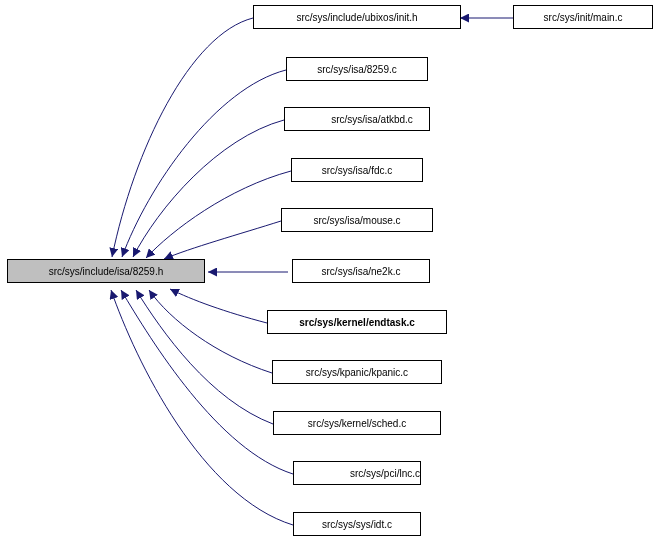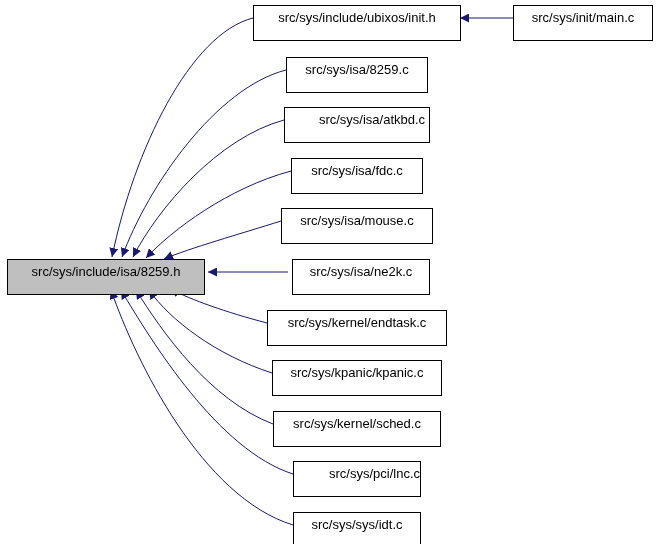--- a/index.html
+++ b/index.html
@@ -16,24 +16,24 @@
     background:var(--bg-color);
     font-family:"Liberation Sans", sans-serif;
     overflow:hidden;
   }
   .edges{position:absolute;left:0;top:0;}
   .edge{stroke:var(--edge-color);fill:none;stroke-width:1;}
   #arrow path{fill:var(--edge-color);}
   .node{
     position:absolute;
     box-sizing:border-box;
-    height:36px;line-height:24px;
+    height:24px;line-height:24px;
     border:1px solid var(--border-color);
     background:var(--node-fill);
-    font-size:13px;color:#000;
+    font-size:10px;color:#000;
     text-align:center;white-space:nowrap;
     cursor:pointer;
   }
   .node.highlight{background:var(--highlight-fill);cursor:default;}
 </style>
 </head>
 <body>
 
 <div class="canvas">
 
@@ -58,21 +58,21 @@
   </svg>
 
   <div class="node highlight" style="left:7px;top:259px;width:198px;">src/sys/include/isa/8259.h</div>
 
   <div class="node" style="left:253px;top:5px;width:208px;">src/sys/include/ubixos/init.h</div>
   <div class="node" style="left:286px;top:57px;width:142px;">src/sys/isa/8259.c</div>
   <div class="node" style="left:284px;top:107px;width:146px;padding-left:30px;">src/sys/isa/atkbd.c</div>
   <div class="node" style="left:291px;top:158px;width:132px;">src/sys/isa/fdc.c</div>
   <div class="node" style="left:281px;top:208px;width:152px;">src/sys/isa/mouse.c</div>
   <div class="node" style="left:292px;top:259px;width:138px;">src/sys/isa/ne2k.c</div>
-  <div class="node" style="left:267px;top:310px;width:180px;">src/sys/kernel/endtask.c</div>
+  <div class="node" style="left:267px;top:310px;width:180px;font-weight:bold;">src/sys/kernel/endtask.c</div>
   <div class="node" style="left:272px;top:360px;width:170px;">src/sys/kpanic/kpanic.c</div>
   <div class="node" style="left:273px;top:411px;width:168px;">src/sys/kernel/sched.c</div>
   <div class="node" style="left:293px;top:461px;width:128px;text-align:right;">src/sys/pci/lnc.c</div>
   <div class="node" style="left:293px;top:512px;width:128px;">src/sys/sys/idt.c</div>
 
   <div class="node" style="left:513px;top:5px;width:140px;">src/sys/init/main.c</div>
 
 </div>
 
 </body></html>

